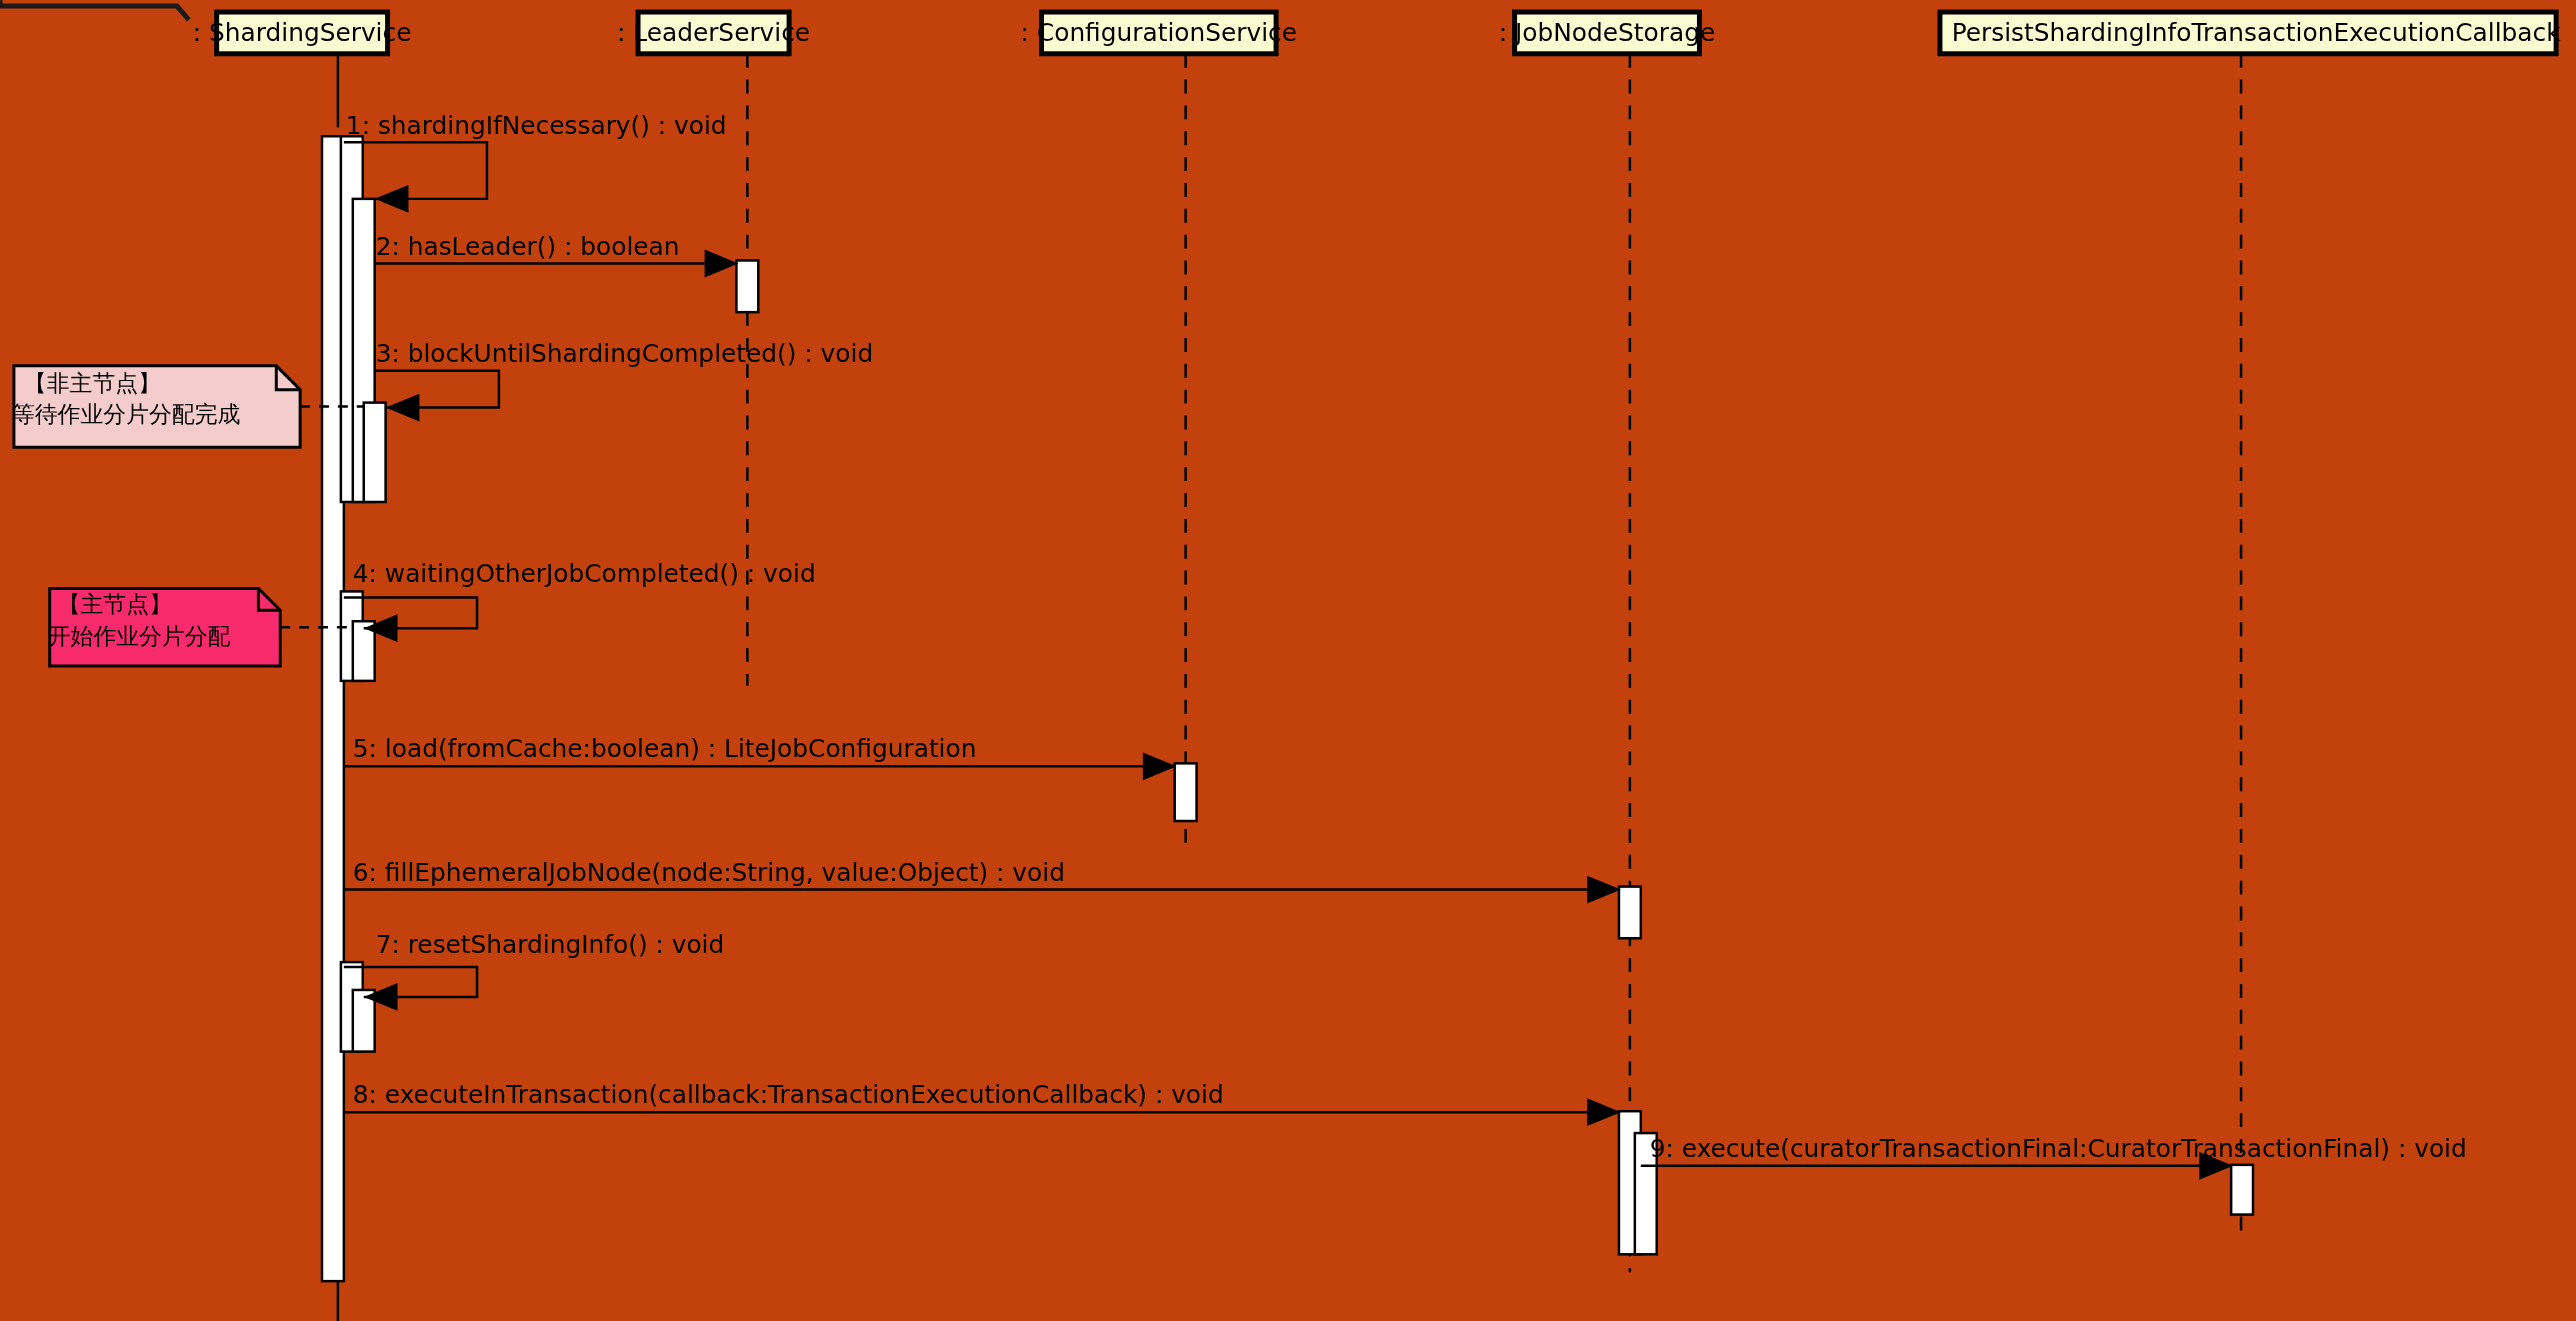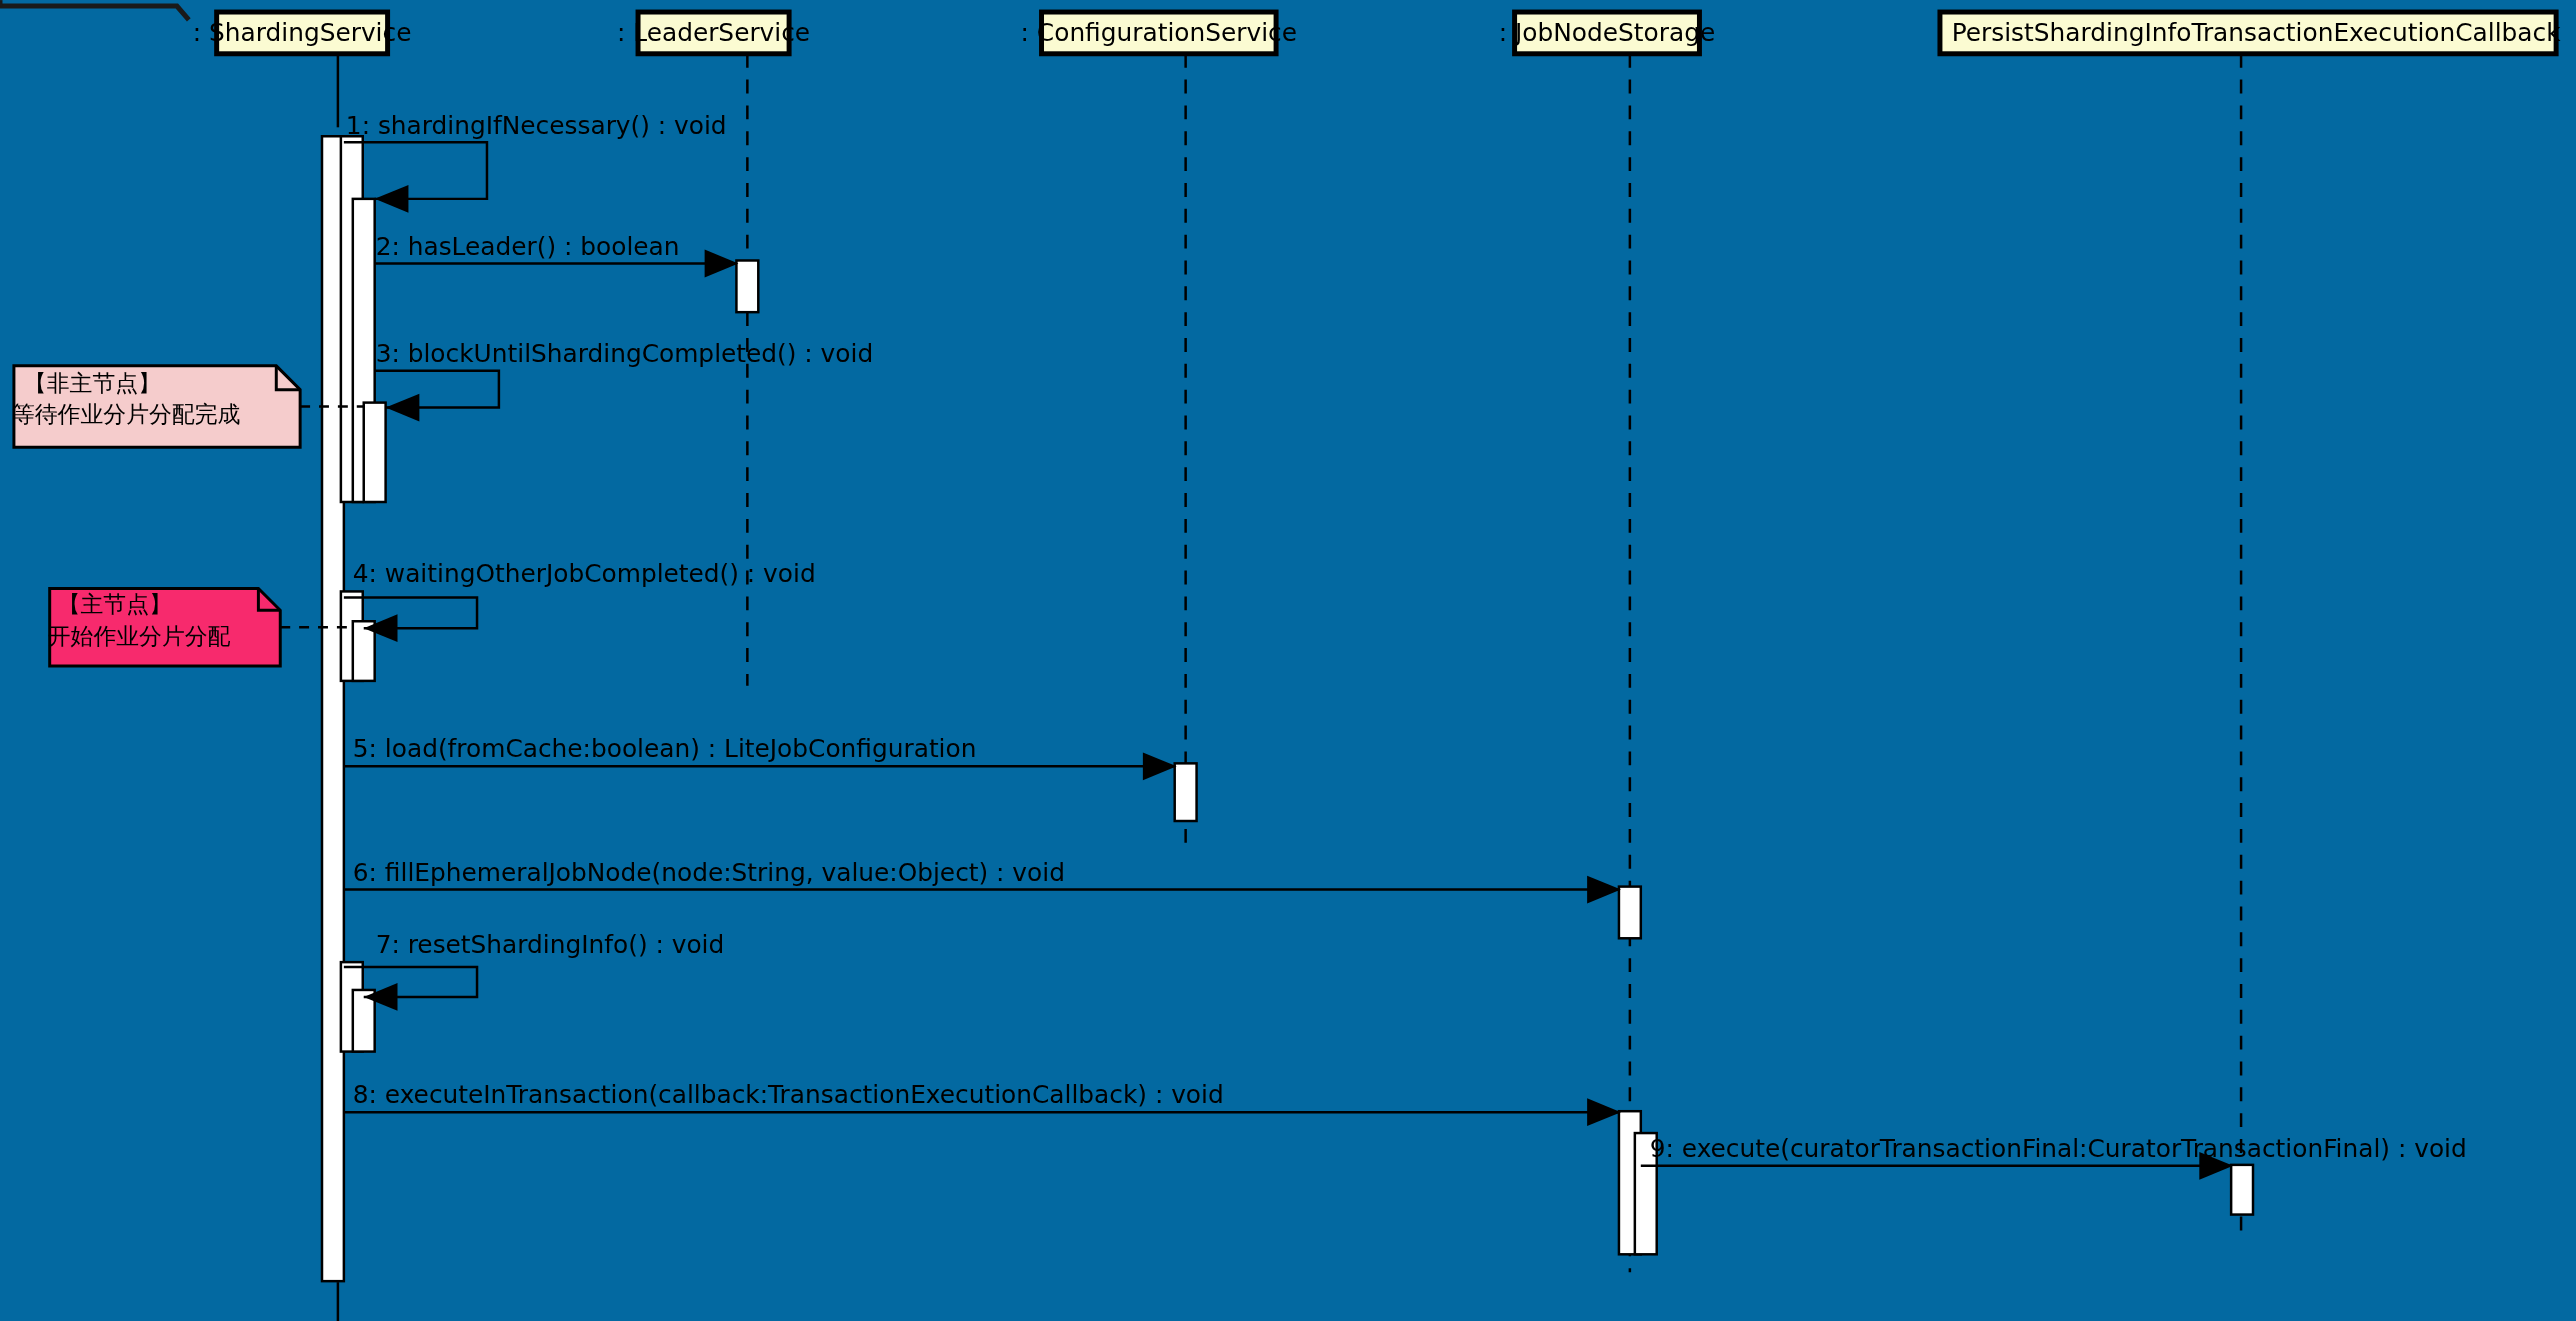--- a/index.html
+++ b/index.html
@@ -7,21 +7,21 @@
     padding: 0;
     background: #ffffff;
   }
   body {
     font-family: "DejaVu Sans", sans-serif;
   }
   #diagram-root {
     position: relative;
     width: 2576px;
     height: 1322px;
-    background: #0369a1;
+    background: #c2410c;
     overflow: hidden;
   }
   svg.canvas {
     position: absolute;
     top: 0;
     left: 0;
     width: 2576px;
     height: 1322px;
     display: block;
   }

